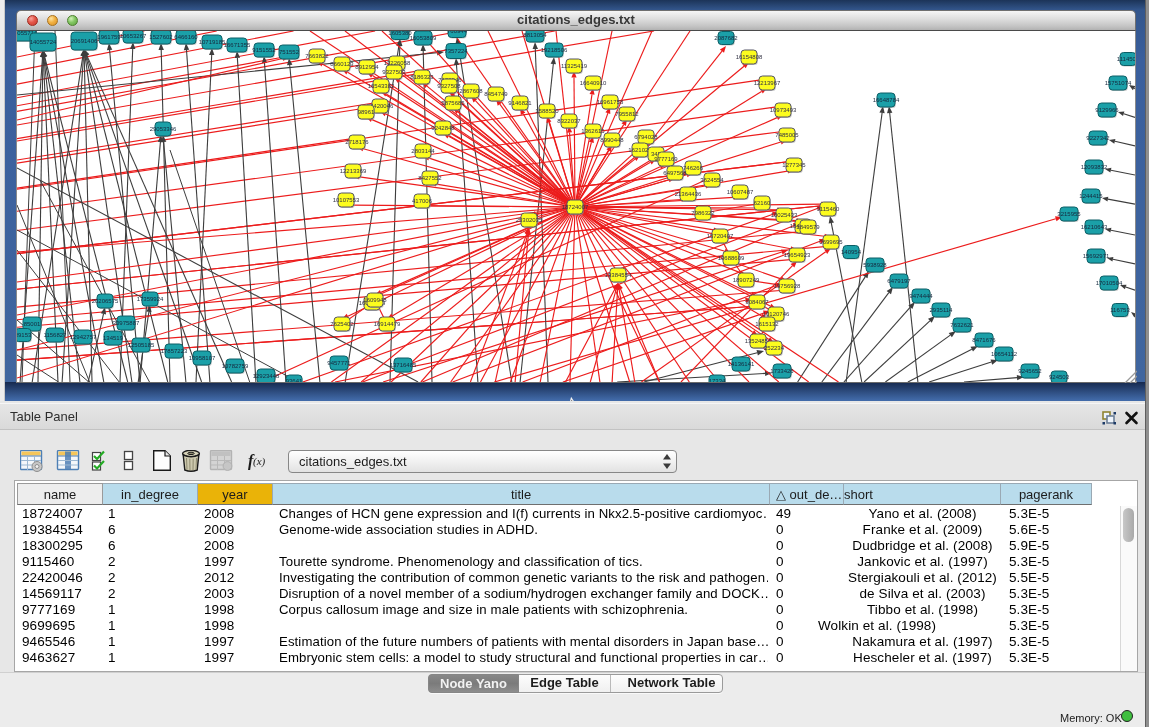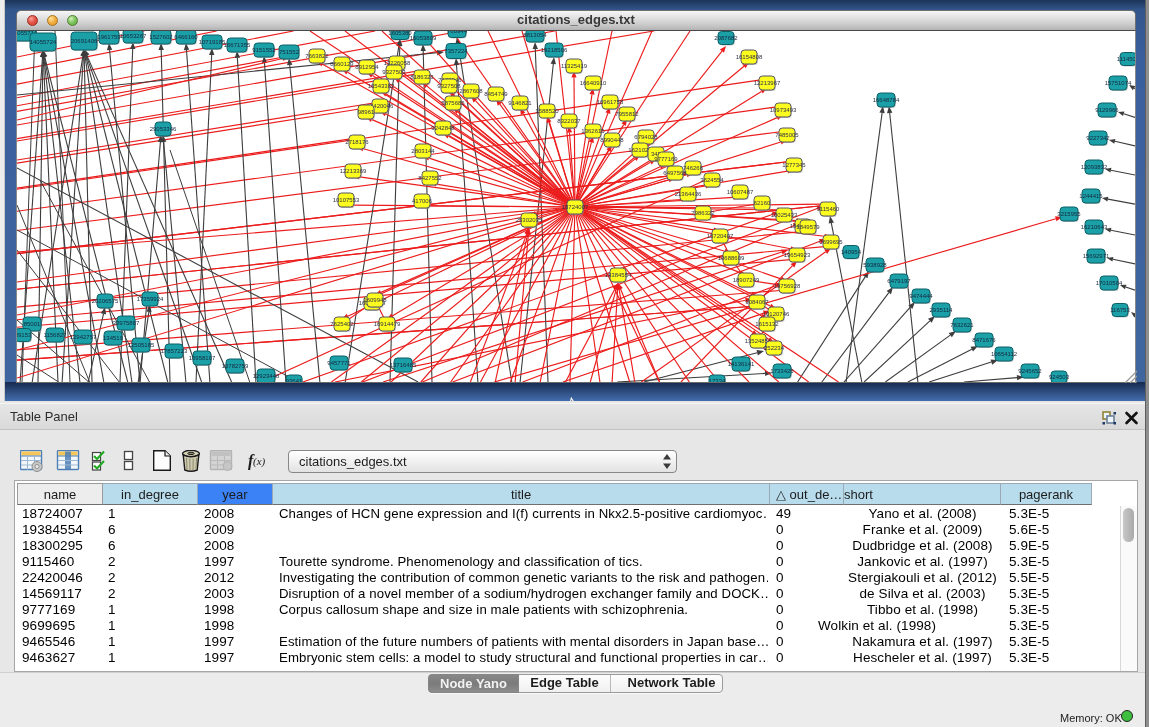--- a/index.html
+++ b/index.html
@@ -893,21 +893,21 @@
 <div class="abs" style="left:299px;top:454px;font-size:13px;color:#1c1c1c">citations_edges.txt</div>
 <svg class="abs" style="left:662px;top:453px" width="10" height="17">
       <path d="M5 1 L9 6.5 L1 6.5 Z" fill="#3a3a3a"></path>
       <path d="M5 16 L9 10.5 L1 10.5 Z" fill="#3a3a3a"></path>
     </svg>
 
 <div class="abs" style="left:14px;top:480px;width:1124px;height:192px;background:#fff;border:1px solid #a6a6a6"></div>
 
 <div class="abs" style="left:17px;top:483px;width:86px;height:22px;background:#ededed;border:1px solid #9a9a9a;border-bottom:1px solid #6f6f6f;font-size:13px;color:#1c1c1c;text-align:center;line-height:21px">name</div>
 <div class="abs" style="left:103px;top:483px;width:95px;height:22px;background:#b9dcec;border:1px solid #9aa9b4;border-left:none;border-bottom:1px solid #6f6f6f;font-size:13px;color:#1c1c1c;text-align:center;line-height:21px">in_degree</div>
-<div class="abs" style="left:198px;top:483px;width:75px;height:22px;background:#3b82f6;border:1px solid #9aa9b4;border-left:none;border-bottom:1px solid #6f6f6f;font-size:13px;color:#1c1c1c;text-align:center;line-height:21px">year</div>
+<div class="abs" style="left:198px;top:483px;width:75px;height:22px;background:#eab308;border:1px solid #9aa9b4;border-left:none;border-bottom:1px solid #6f6f6f;font-size:13px;color:#1c1c1c;text-align:center;line-height:21px">year</div>
 <div class="abs" style="left:273px;top:483px;width:497px;height:22px;background:#b9dcec;border:1px solid #9aa9b4;border-left:none;border-bottom:1px solid #6f6f6f;font-size:13px;color:#1c1c1c;text-align:center;line-height:21px">title</div>
 <div class="abs" style="left:770px;top:483px;width:74px;height:22px;background:#b9dcec;border:1px solid #9aa9b4;border-left:none;border-bottom:1px solid #6f6f6f;font-size:13px;color:#1c1c1c;line-height:21px;padding-left:6px">△ out_de…</div>
 <div class="abs" style="left:844px;top:483px;width:157px;height:22px;background:#b9dcec;border:1px solid #9aa9b4;border-left:none;border-bottom:1px solid #6f6f6f;font-size:13px;color:#1c1c1c;line-height:21px">short</div>
 <div class="abs" style="left:1001px;top:483px;width:91px;height:22px;background:#b9dcec;border:1px solid #9aa9b4;border-left:none;border-bottom:1px solid #6f6f6f;font-size:13px;color:#1c1c1c;text-align:center;line-height:21px">pagerank</div>
 <style>
 .trow { position:absolute; left:15px; width:1104px; height:16px; font-size:13.5px; color:#000; white-space:nowrap; overflow:hidden; }
 .trow span { position:absolute; top:0; line-height:16px; letter-spacing:0.1px; }
 </style>
 <div class="trow" style="top:506px">
       <span style="left:7px">18724007</span>
@@ -915,20 +915,21 @@
       <span style="left:189px">2008</span>
       <span style="left:264px;width:489px;overflow:hidden;font-size:13.2px">Changes of HCN gene expression and I(f) currents in Nkx2.5-positive cardiomyoc…</span>
       <span style="left:761px">49</span>
       <span style="left:829px;width:157px;text-align:center">Yano et al. (2008)</span>
       <span style="left:994px">5.3E-5</span>
     </div>
     <div class="trow" style="top:522px">
       <span style="left:7px">19384554</span>
       <span style="left:93px">6</span>
       <span style="left:189px">2009</span>
+      <span style="left:264px;width:489px;overflow:hidden;font-size:13.2px">Genome-wide association studies in ADHD.</span>
       <span style="left:761px">0</span>
       <span style="left:829px;width:157px;text-align:center">Franke et al. (2009)</span>
       <span style="left:994px">5.6E-5</span>
     </div>
     <div class="trow" style="top:538px">
       <span style="left:7px">18300295</span>
       <span style="left:93px">6</span>
       <span style="left:189px">2008</span>
       <span style="left:761px">0</span>
       <span style="left:829px;width:157px;text-align:center">Dudbridge et al. (2008)</span>
@@ -958,21 +959,21 @@
       <span style="left:189px">2003</span>
       <span style="left:264px;width:489px;overflow:hidden;font-size:13.2px">Disruption of a novel member of a sodium/hydrogen exchanger family and DOCK…</span>
       <span style="left:761px">0</span>
       <span style="left:829px;width:157px;text-align:center">de Silva et al. (2003)</span>
       <span style="left:994px">5.3E-5</span>
     </div>
     <div class="trow" style="top:602px">
       <span style="left:7px">9777169</span>
       <span style="left:93px">1</span>
       <span style="left:189px">1998</span>
-      <span style="left:264px;width:489px;overflow:hidden;font-size:13.2px">Corpus callosum shape and size in male patients with schizophrenia.</span>
+      <span style="left:264px;width:489px;overflow:hidden;font-size:13.2px">Corpus callosum image and size in male patients with schizophrenia.</span>
       <span style="left:761px">0</span>
       <span style="left:829px;width:157px;text-align:center">Tibbo et al. (1998)</span>
       <span style="left:994px">5.3E-5</span>
     </div>
     <div class="trow" style="top:618px">
       <span style="left:7px">9699695</span>
       <span style="left:93px">1</span>
       <span style="left:189px">1998</span>
       <span style="left:761px">0</span>
       <span style="left:803px;width:157px;text-align:left">Wolkin et al. (1998)</span>

